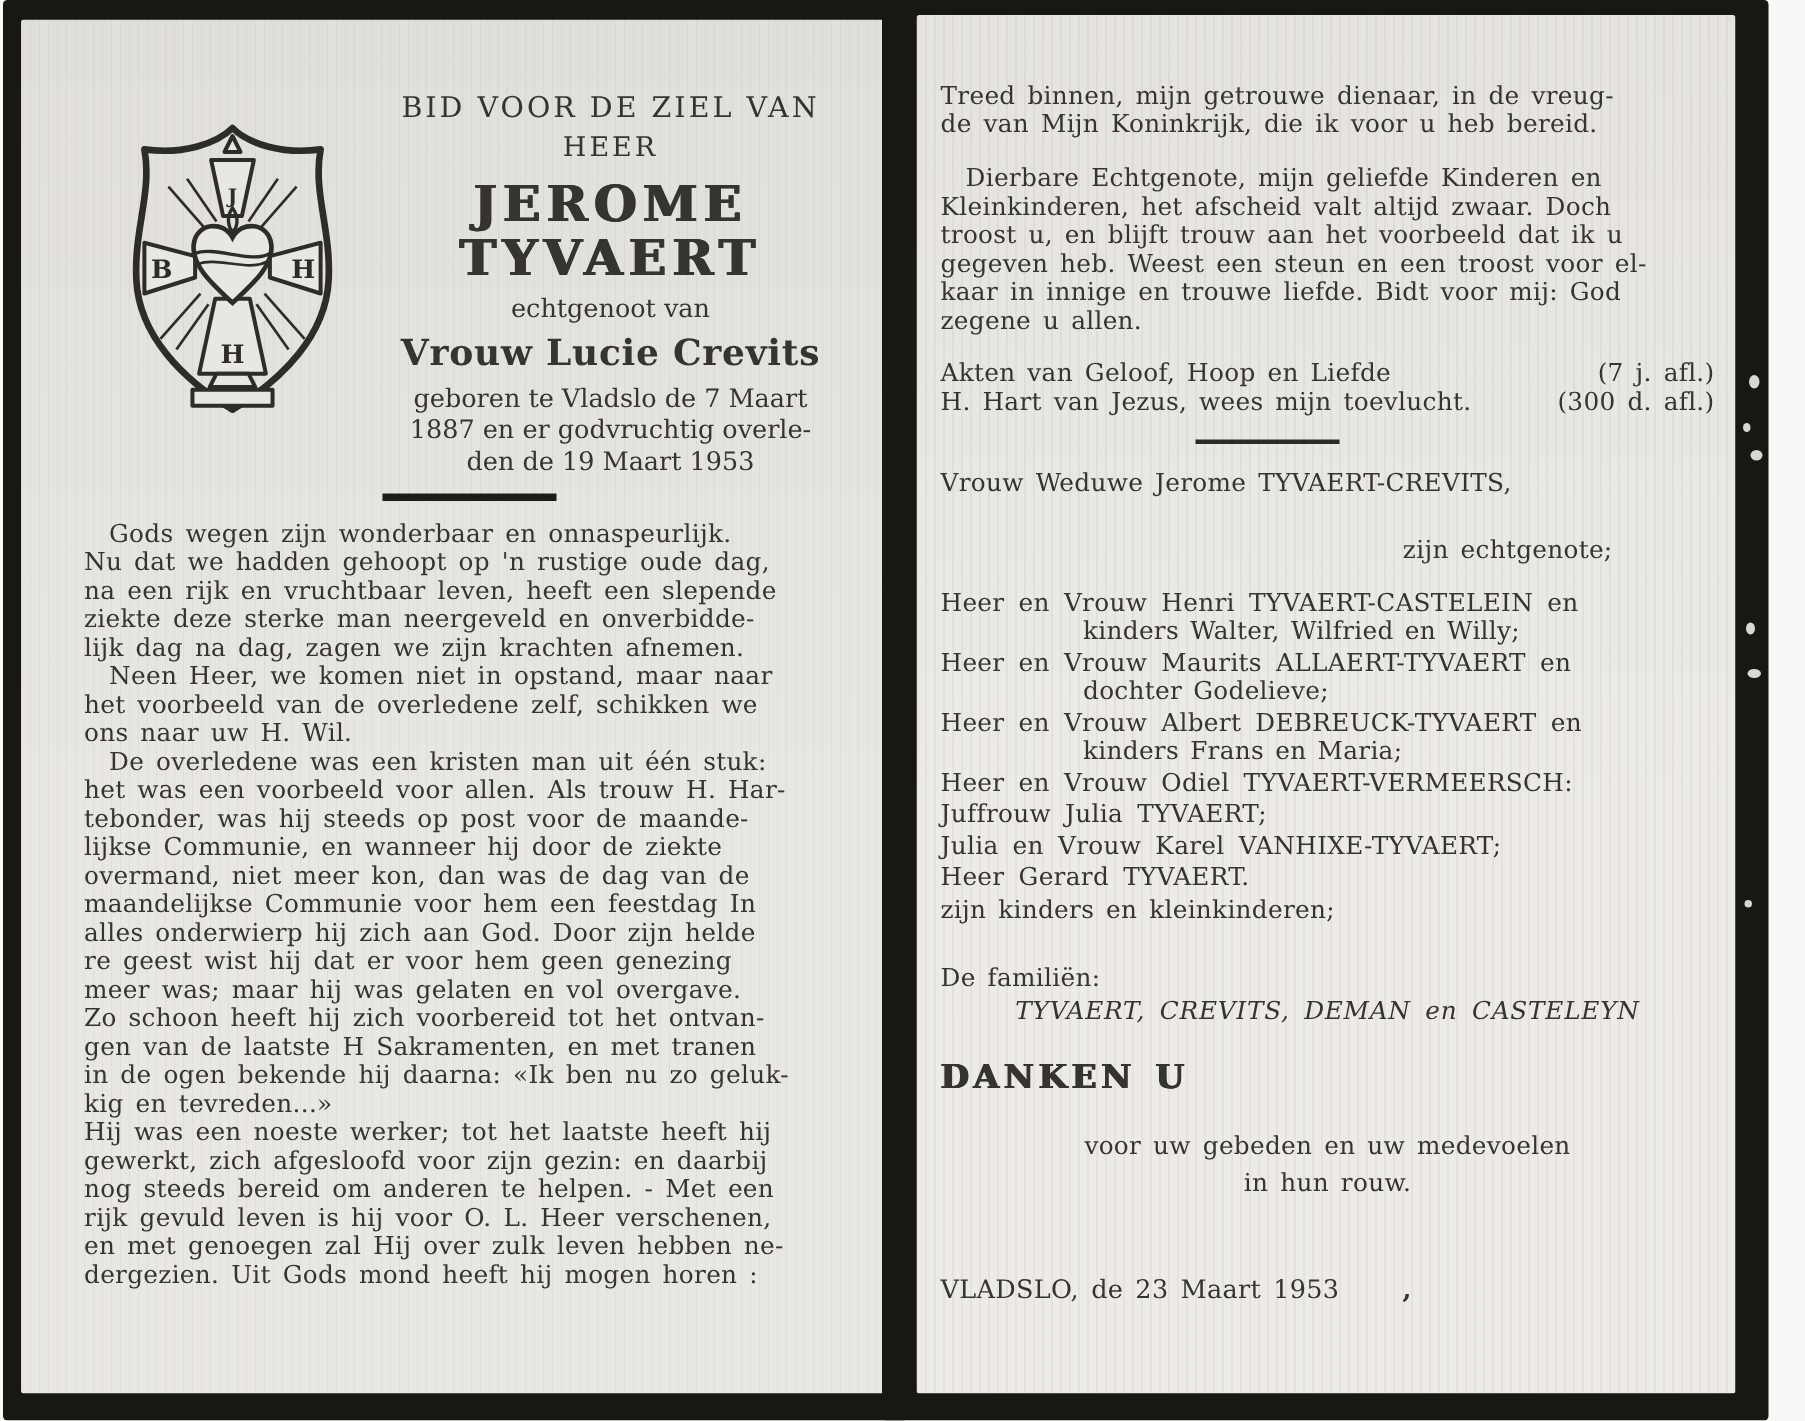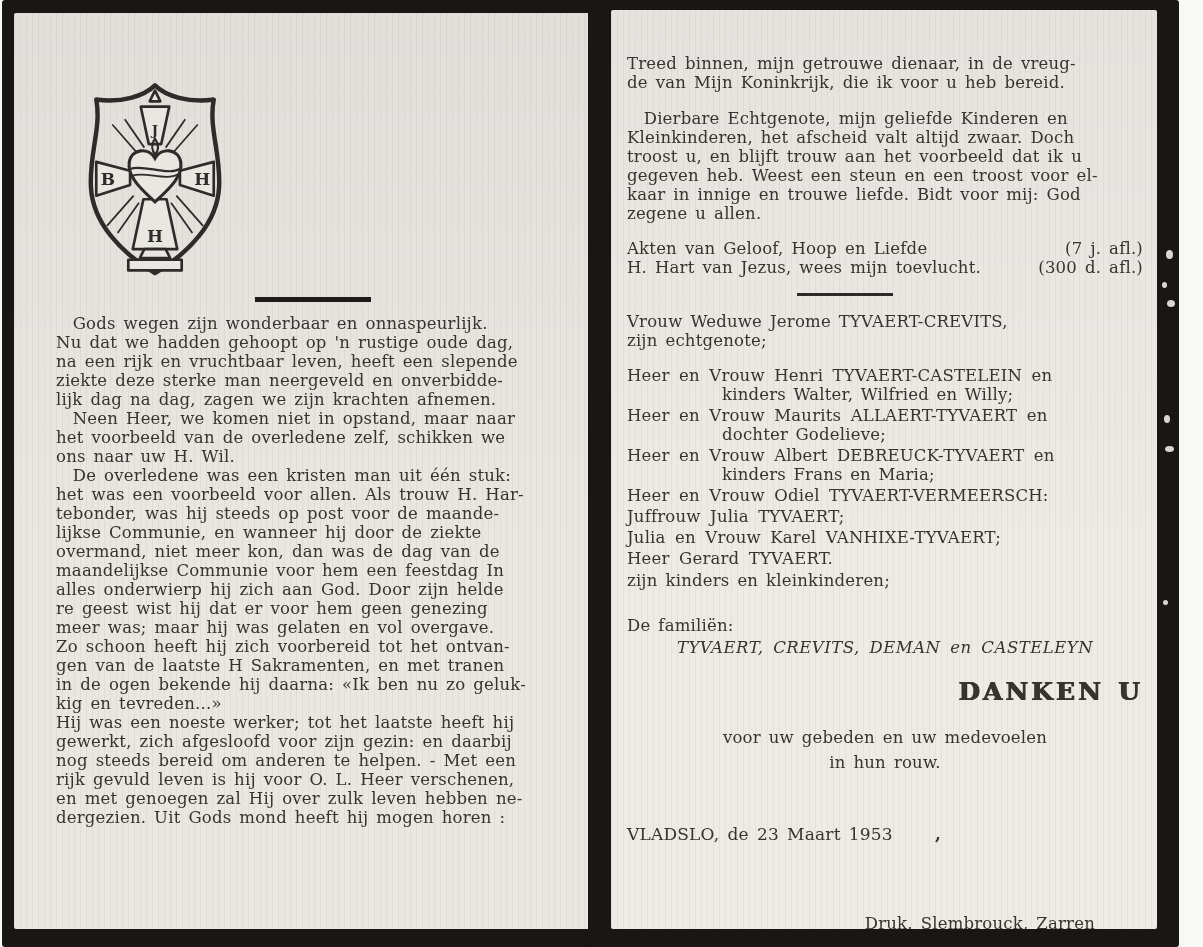--- a/index.html
+++ b/index.html
@@ -39,28 +39,28 @@
   .lp-body p{margin:0;}
 
   
   .rp{font-size:16.5px;line-height:19px;word-spacing:2.5px;letter-spacing:0.2px;}
   .rp-quote{margin-top:44px;}
   .rp-address{margin-top:0;}
   .rp-indulgences{margin-top:16px;}
   .indulgence-row{display:flex;justify-content:space-between;}
   .rule-thin{width:96px;height:3px;background:#2e2c28;margin:16px 0 0 170px;}
   .rp-widow{margin-top:16px;}
-  .rp-widow-role{padding-right:68px;}
+  .rp-widow-role{text-align:right;padding-right:68px;margin-top:26px;}
   .rp-family{margin-top:16px;}
   .family-entry{margin-bottom:2px;word-spacing:4px;}
   .family-sub{padding-left:95px;word-spacing:2px;}
   .rp-closing{padding-right:30px;margin-top:3px;}
   .rp-familien{margin-top:26px;}
   .rp-families{text-align:center;margin-top:3px;letter-spacing:0.5px;word-spacing:4px;font-style:italic;}
-  .rp-danken{text-align:right;margin-top:20px;font-size:25px;font-weight:bold;letter-spacing:3px;line-height:30px;
+  .rp-danken{text-align:left;margin-top:20px;font-size:22px;font-weight:bold;letter-spacing:3px;line-height:30px;
              text-shadow:0.5px 0 0 currentColor,-0.5px 0 0 currentColor;}
   .rp-thanks{text-align:center;margin-top:18px;line-height:25px;}
   .rp-dateline{margin-top:50px;font-size:17px;}
   .stray{display:inline-block;margin-left:34px;font-weight:bold;}
   .rp-printer{margin-top:70px;text-align:right;padding-right:48px;}
 
   .speck{position:absolute;background:#d9d7d1;border-radius:50%;}
 </style>
 </head>
 <body>
@@ -104,20 +104,30 @@
           <path d="M74 112 C 88 106 112 118 126 110" fill="none" stroke="#2e2c28" stroke-width="2"></path>
 
           <g font-family="DejaVu Serif, serif" font-weight="bold" fill="#2e2c28" text-anchor="middle">
             <text x="100" y="66" font-size="15">J</text>
             <text x="47" y="122" font-size="19">B</text>
             <text x="153" y="122" font-size="19">H</text>
             <text x="100" y="186" font-size="19">H</text>
           </g>
         </svg>
 
+        <div class="lp-head-text">
+          <div class="lp-intro">BID VOOR DE ZIEL VAN</div>
+          <div class="lp-intro2">HEER</div>
+          <div class="lp-name">JEROME TYVAERT</div>
+          <div class="lp-relation">echtgenoot van</div>
+          <div class="lp-spouse">Vrouw Lucie Crevits</div>
+          <div class="lp-dates prel">geboren te Vladslo de 7 Maart
+1887 en er godvruchtig overle-
+den de 19 Maart 1953</div>
+        </div>
       </div>
 
 
       <div class="divider-bar"></div>
 
       <div class="lp-body">
         <p class="prel"> Gods wegen zijn wonderbaar en onnaspeurlijk.
 Nu dat we hadden gehoopt op 'n rustige oude dag,
 na een rijk en vruchtbaar leven, heeft een slepende
 ziekte deze sterke man neergeveld en onverbidde-

